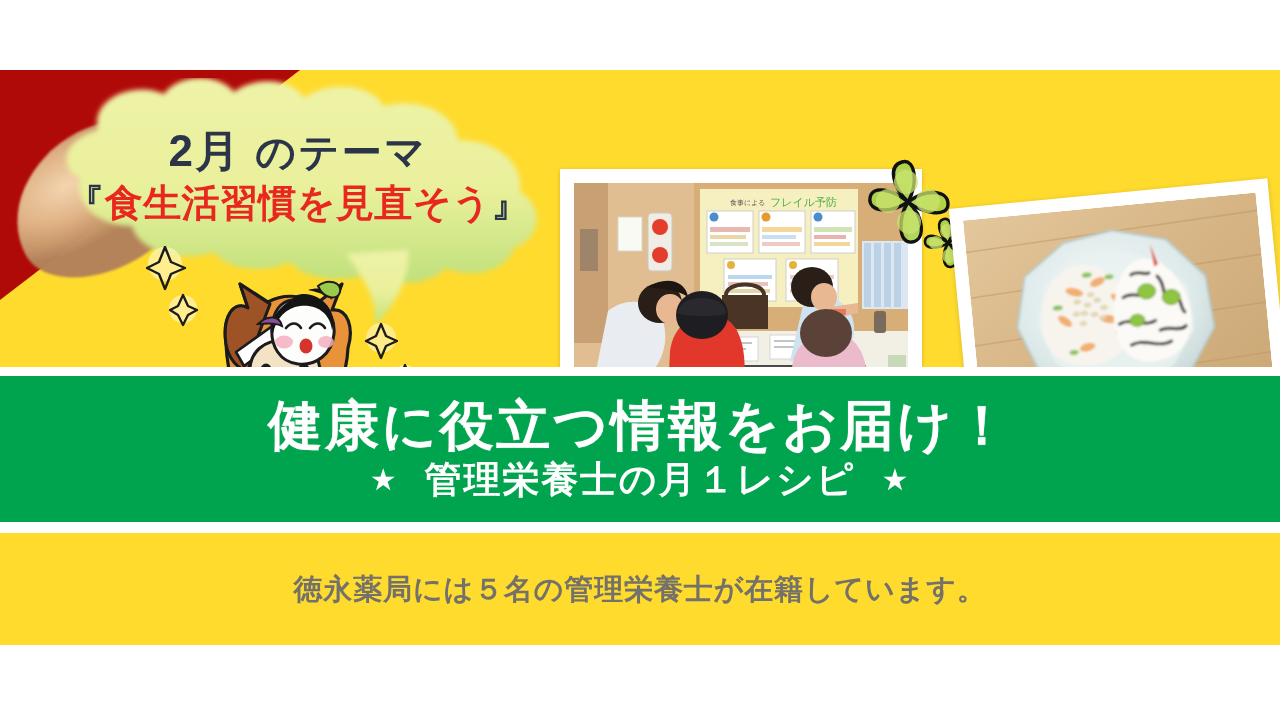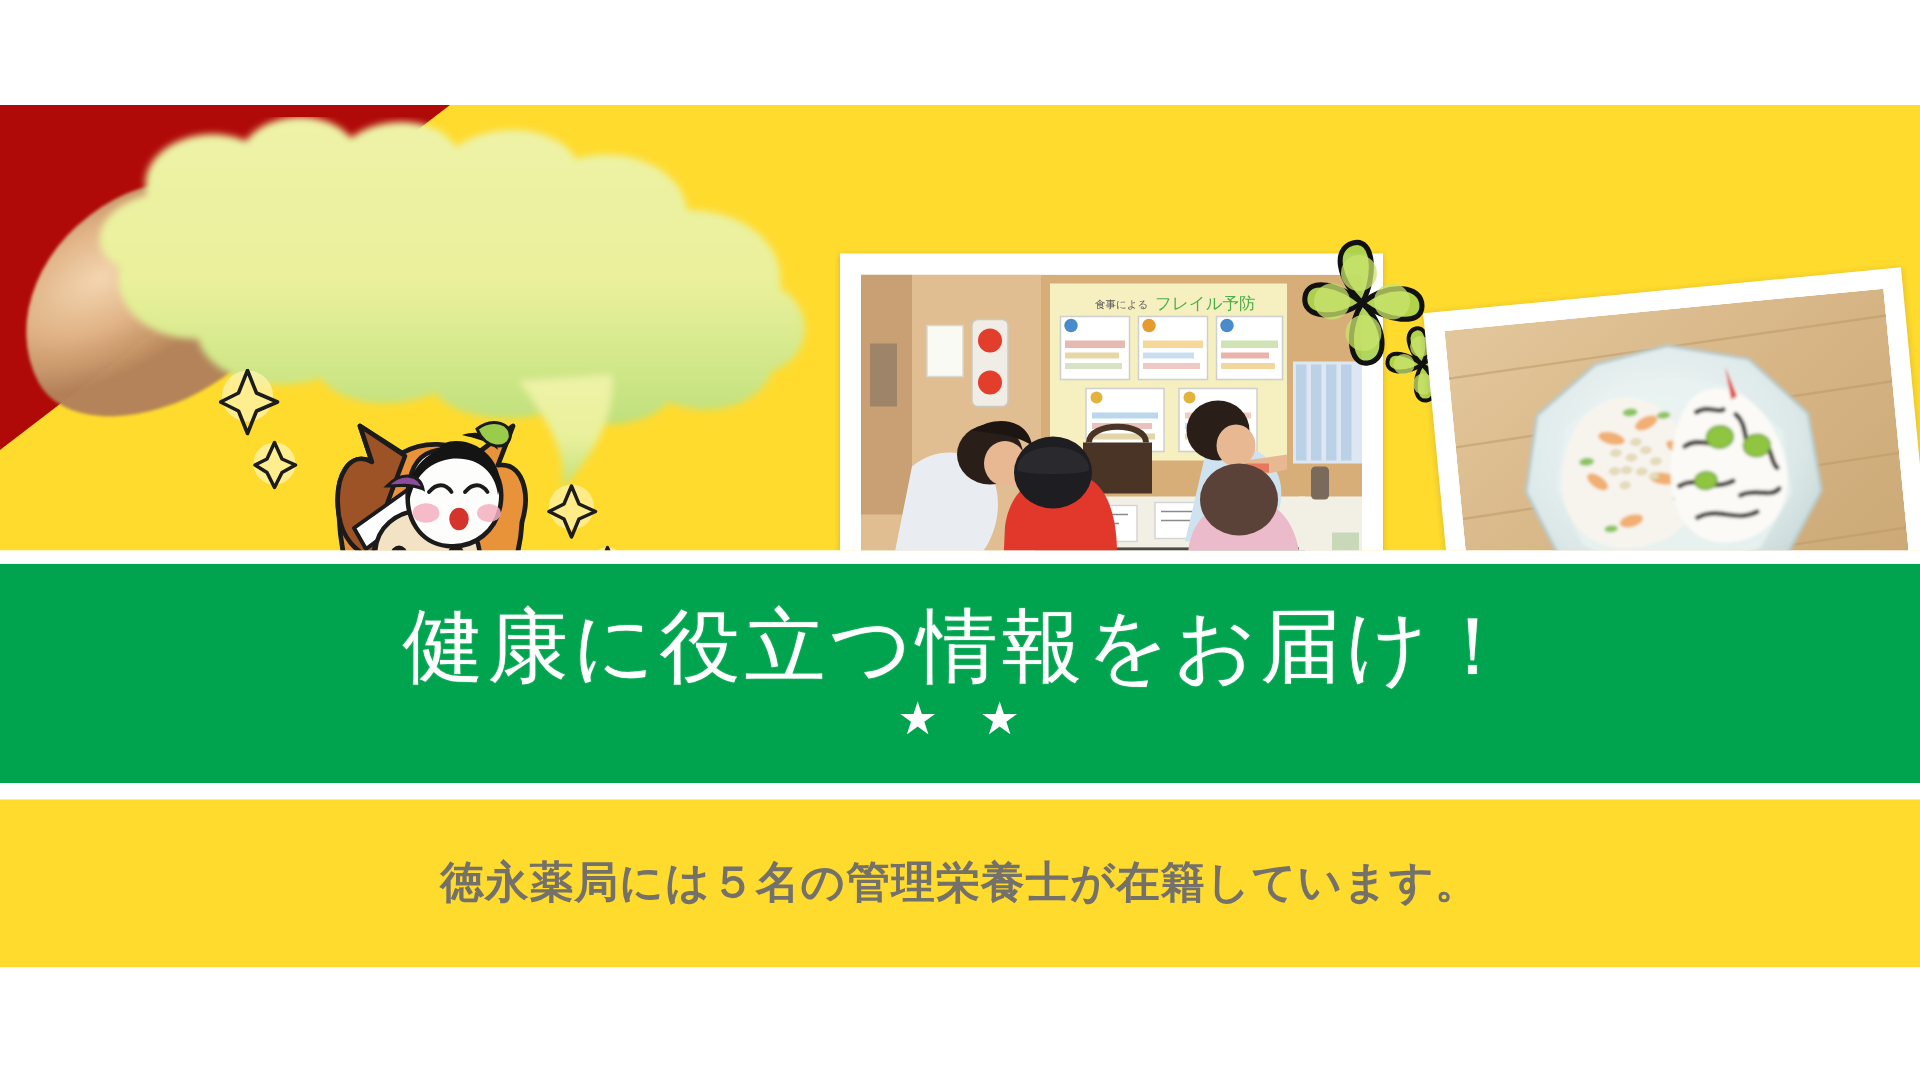--- a/index.html
+++ b/index.html
@@ -88,21 +88,21 @@
   .clover svg{display:block;}
 
   
   .sep-white{position:absolute;left:0;width:1280px;background:#ffffff;}
   .green-band{
     position:absolute;left:0;top:376px;width:1280px;height:146px;
     background:#00A44E;
     display:flex;flex-direction:column;align-items:center;justify-content:center;
   }
   .green-l1{
-    color:#ffffff;font-size:54px;font-weight:400;letter-spacing:.05em;
+    color:#ffffff;font-size:54px;font-weight:700;letter-spacing:.05em;
     line-height:1.05;white-space:nowrap;
     text-shadow:0 0 1px rgba(255,255,255,.5);
   }
   .green-l2{
     color:#ffffff;font-size:37px;font-weight:700;letter-spacing:.05em;
     line-height:1.1;white-space:nowrap;margin-top:6px;
     display:flex;align-items:center;gap:26px;
   }
   .star{font-size:30px;line-height:1;}
 
@@ -163,21 +163,28 @@
                    C236 196 198 192 186 174
                    C150 186 110 172 104 148
                    C70 148 46 126 52 100
                    C30 90 34 62 70 52 Z"></path>
           <path d="M318 176
                    C336 200 352 226 346 248
                    C372 222 382 196 380 172 Z"></path>
         </g>
       </svg>
 
-
+      <div class="theme-line1">
+        <span class="mon">2月</span>
+        <span>のテーマ</span>
+      </div>
+
+      <div class="theme-line2">
+        <span>『</span><span class="hl">食生活習慣を見直そう</span><span>』</span>
+      </div>
     </div>
 
     <div class="sparkle" style="left:146px;top:176px;">
       <svg width="42" height="58" viewBox="0 0 42 58">
         <ellipse cx="19" cy="18" rx="17" ry="17" fill="#FFF4B0" opacity=".75"></ellipse>
         <path d="M19 1 L25 16 L39 22 L25 28 L19 43 L13 28 L1 22 L13 16 Z" fill="none" stroke="#1c1c1c" stroke-width="2.4" stroke-linejoin="round"></path>
       </svg>
     </div>
     <div class="sparkle" style="left:168px;top:222px;">
       <svg width="32" height="38" viewBox="0 0 32 38">
@@ -474,20 +481,21 @@
       </div>
     </div>
   </div>
 
   <div class="sep-white" style="top:367px;height:9px;"></div>
 
   <div class="green-band">
     <div class="green-l1">健康に役立つ情報をお届け！</div>
     <div class="green-l2">
       <span class="star">★</span>
+      <span>管理栄養士の月１レシピ</span>
       <span class="star">★</span>
     </div>
   </div>
 
   <div class="sep-white" style="top:522px;height:11px;"></div>
 
   <div class="note-band">
     <div class="note-line">徳永薬局には５名の管理栄養士が在籍しています。</div>
   </div>
 

